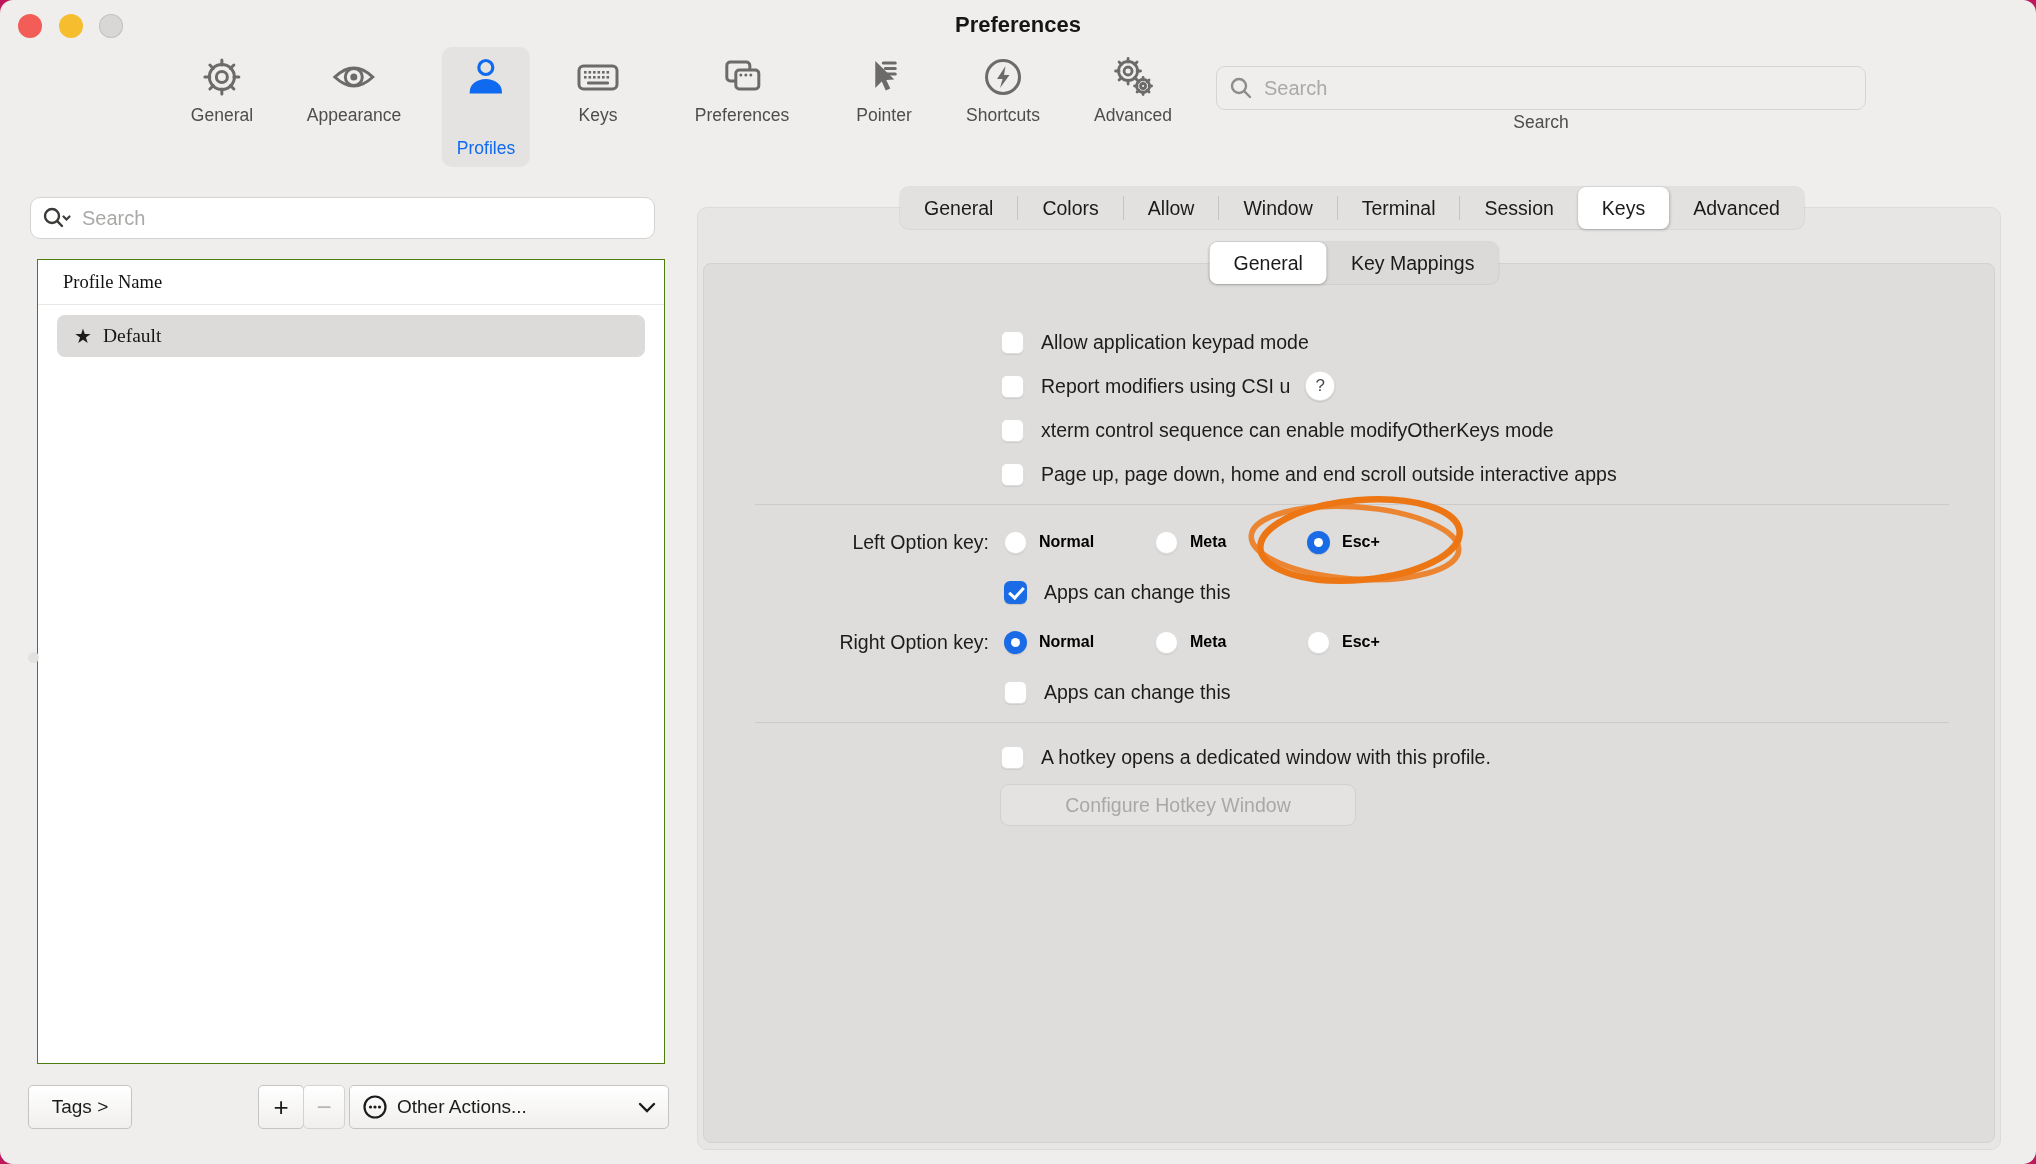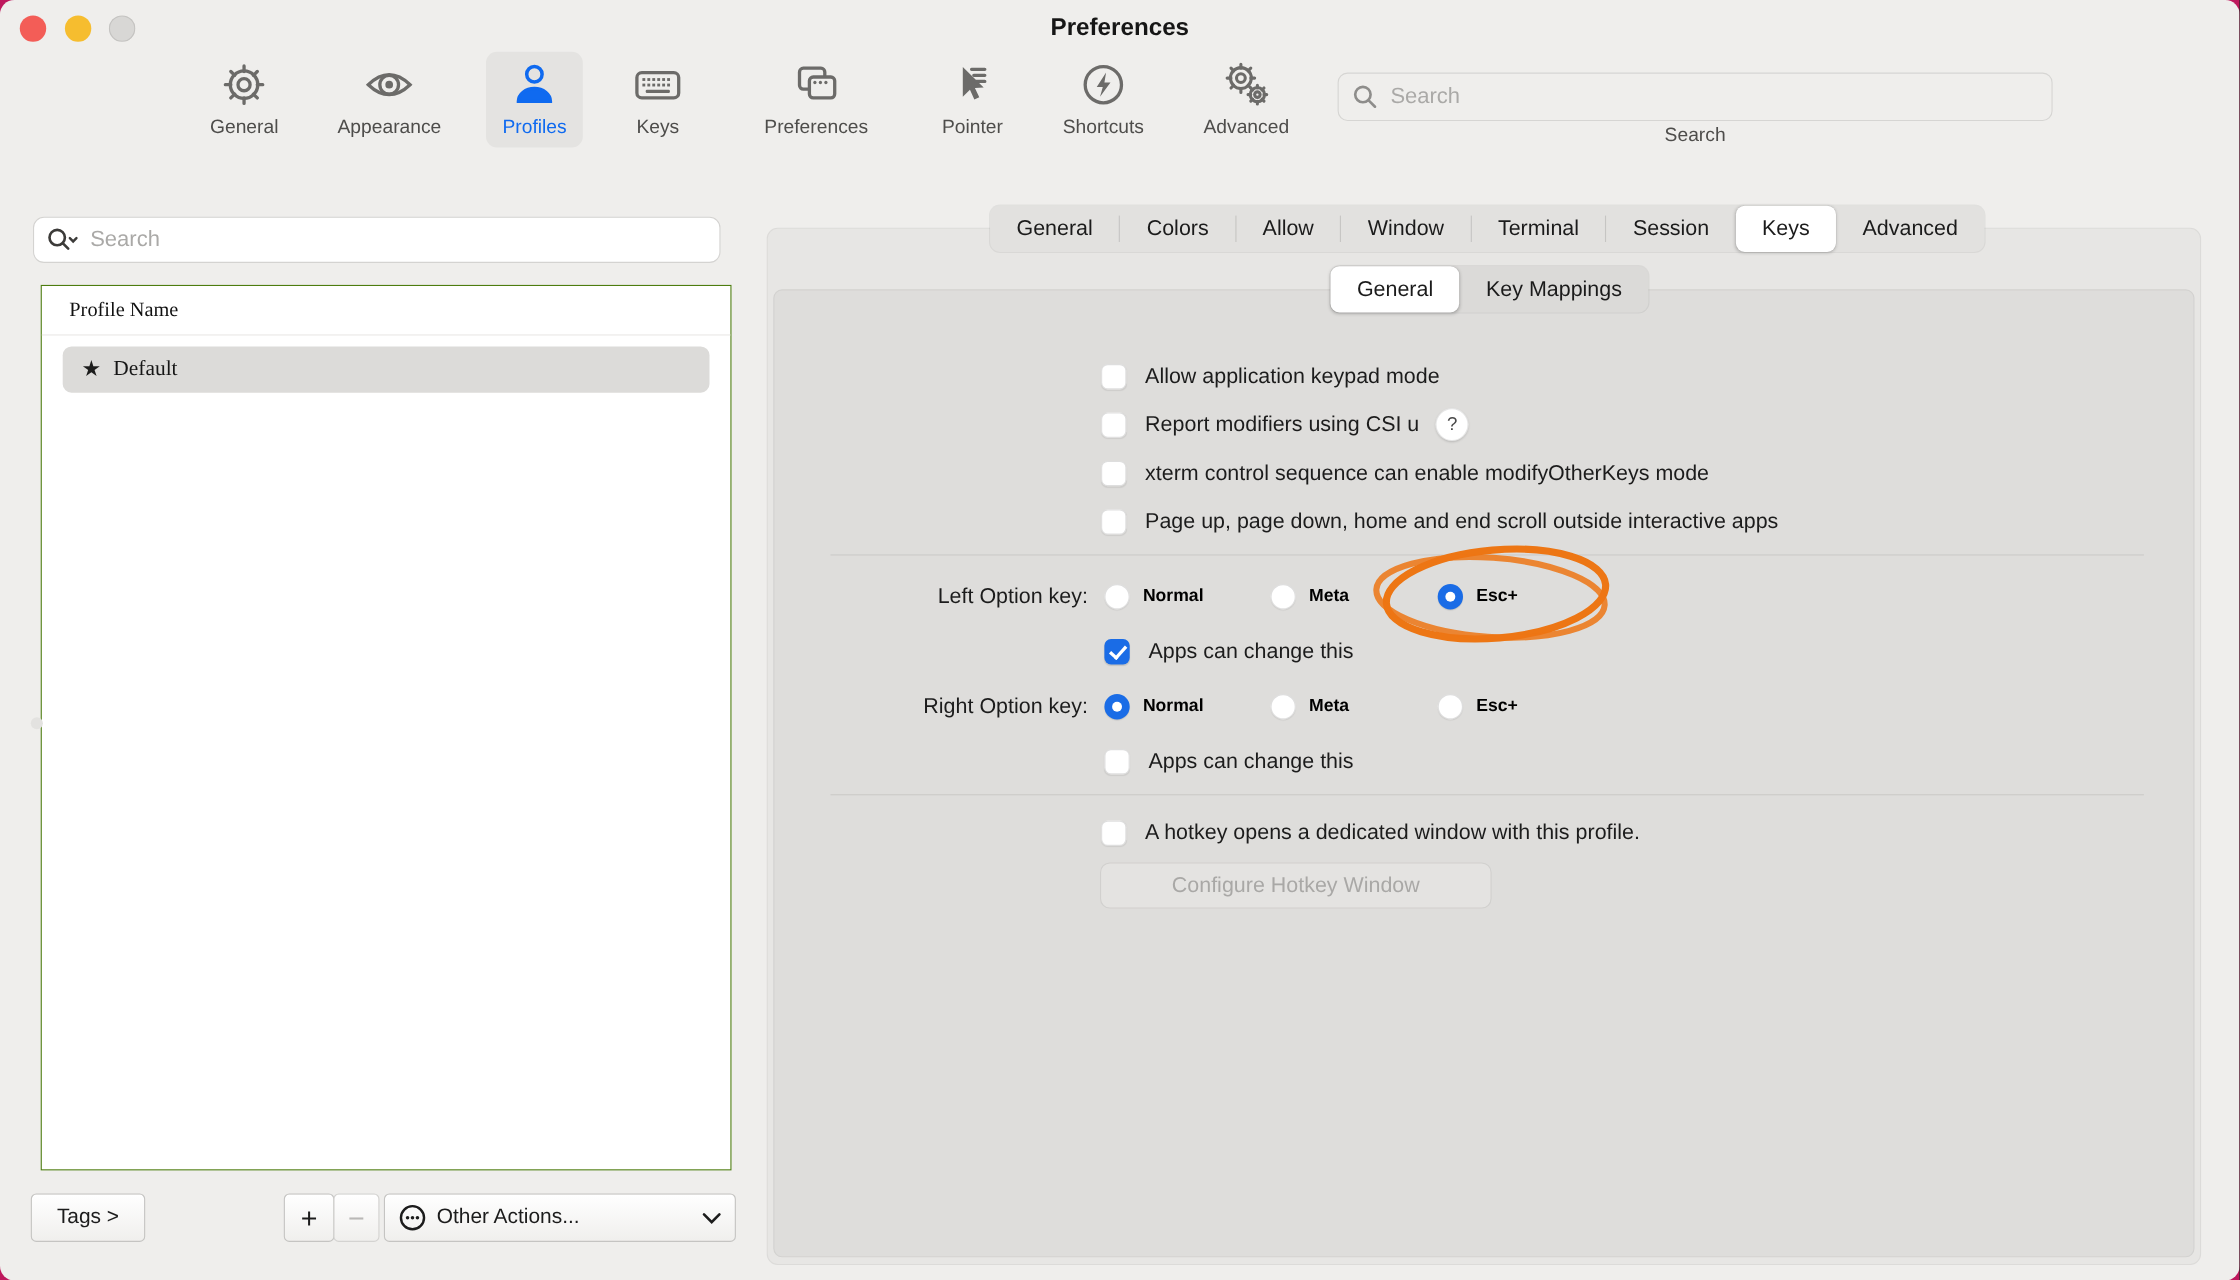--- a/index.html
+++ b/index.html
@@ -11,21 +11,21 @@
   .traffic{position:absolute;top:14px;width:24px;height:24px;border-radius:50%;}
   .tl-red{left:18px;background:#f35d57;}
   .tl-yellow{left:59px;background:#f6bd2f;}
   .tl-gray{left:99px;background:#d8d7d5;box-shadow:inset 0 0 0 1px #c4c3c1;}
   .win-title{position:absolute;top:12px;left:0;width:100%;text-align:center;font-size:22px;font-weight:700;color:#161616;}
 
   
   .tb-item{position:absolute;top:47px;transform:translateX(-50%);display:flex;flex-direction:column;align-items:center;gap:5px;padding:7px 15px 8px;border-radius:10px;}
   .tb-item .tb-label{font-size:17.5px;color:#4e4d4b;white-space:nowrap;}
   .tb-item.selected{background:#e4e3e1;}
-  .tb-item.selected .tb-label{color:#0f6af0;}
+  .tb-item.selected .tb-label{color:#0f6af0;margin-top:33px;}
   .tb-icon{width:46px;height:46px;display:block;}
   .tb-search{position:absolute;left:1216px;top:66px;width:650px;height:44px;background:#efeeec;border:1px solid #d6d5d3;border-radius:9px;display:flex;align-items:center;box-sizing:border-box;padding-left:12px;gap:9px;}
   .tb-search input{border:none;outline:none;background:transparent;font-size:20px;color:#2b2b2b;width:560px;font-family:inherit;}
   .tb-search input::placeholder{color:#aaa9a7;}
   .tb-search-label{position:absolute;left:1216px;top:112px;width:650px;text-align:center;font-size:17.5px;color:#4e4d4b;}
 
   
   .side-search{position:absolute;left:30px;top:197px;width:625px;height:42px;background:#fff;border:1px solid #d4d3d1;border-radius:10px;display:flex;align-items:center;box-sizing:border-box;padding-left:11px;gap:8px;}
   .side-search input{border:none;outline:none;background:transparent;font-size:20px;color:#2b2b2b;width:540px;font-family:inherit;}
   .side-search input::placeholder{color:#aaa9a7;}

